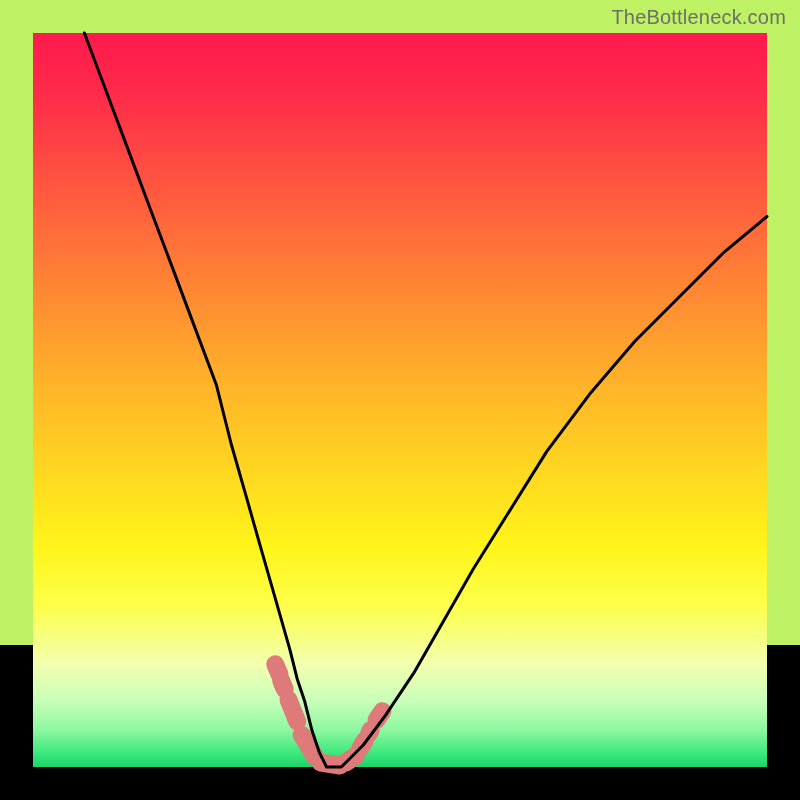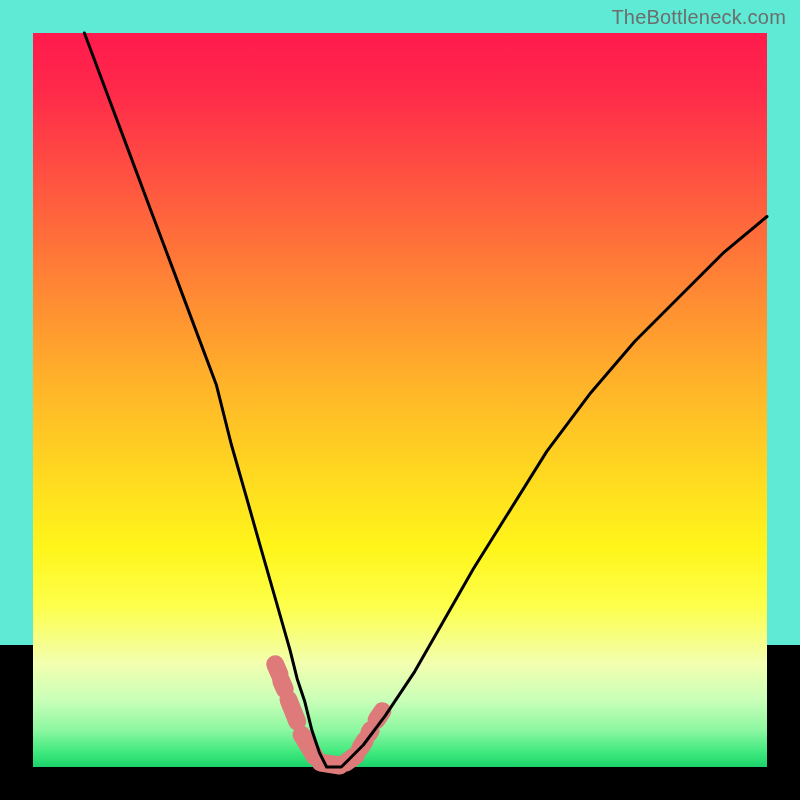--- a/index.html
+++ b/index.html
@@ -10,21 +10,21 @@
     overflow: hidden;
     background: #000;
     font-family: Arial, Helvetica, sans-serif;
   }
   .frame {
     position: absolute;
     left: 0;
     top: 0;
     width: 800px;
     height: 645px;
-    background: #5eead4;
+    background: #bef264;
   }
   .plot {
     position: absolute;
     left: 33px;
     top: 33px;
     width: 734px;
     height: 734px;
     
     background: linear-gradient(
       to bottom,

